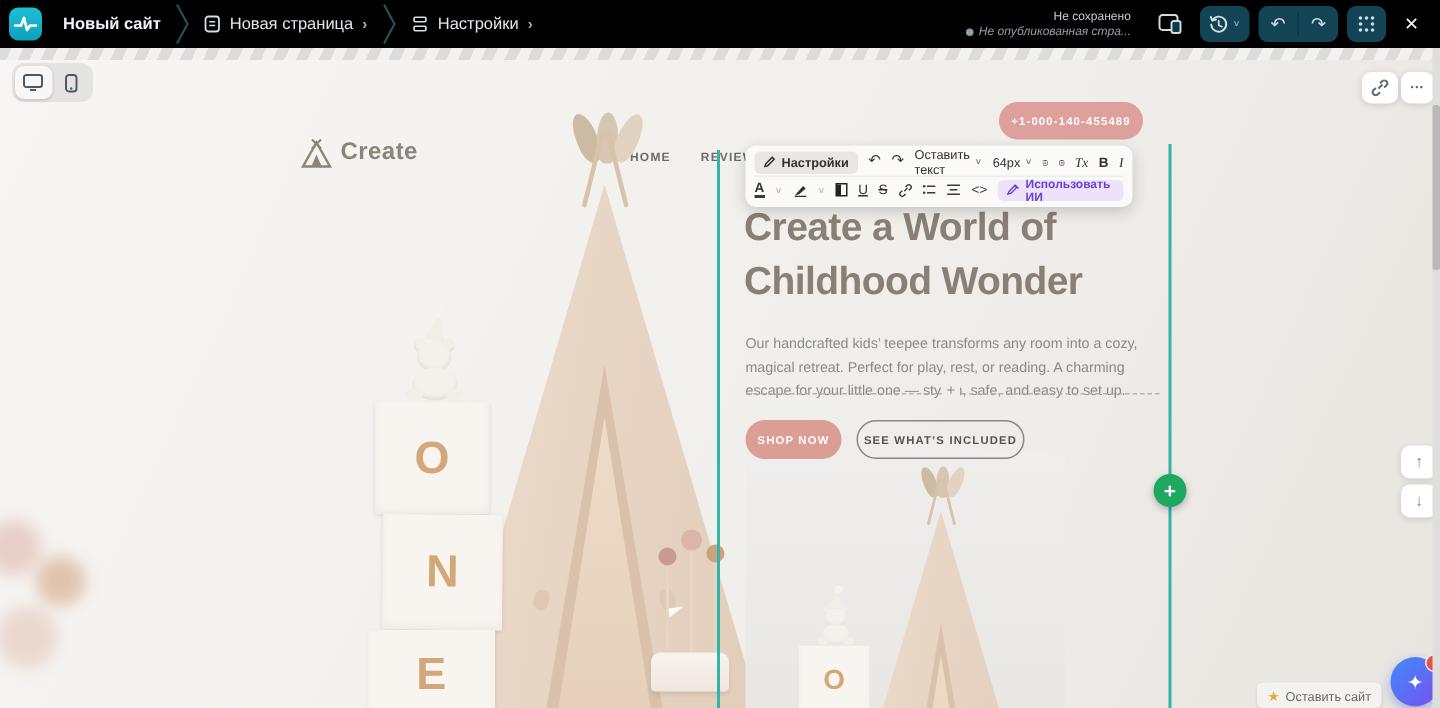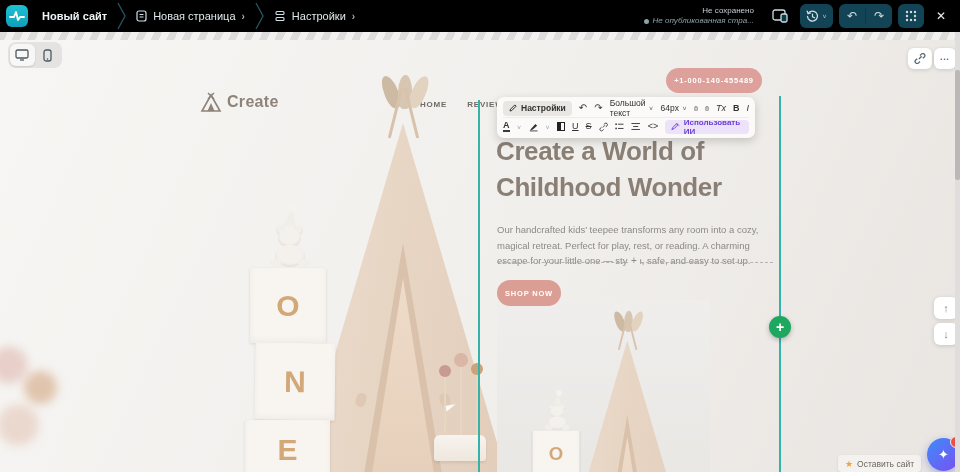--- a/index.html
+++ b/index.html
@@ -94,21 +94,21 @@
   .add-block-btn { position:absolute; left:769px; top:276px; width:22px; height:22px; border-radius:50%; background:#1ea75f; color:#fff; font-size:14px; font-weight:bold; display:flex; align-items:center; justify-content:center; box-shadow:0 2px 5px rgba(0,0,0,.25); z-index:20; }
 
   .ed-toolbar { position:absolute; left:497px; top:57px; width:258px; height:41px; background:#fbfaf9; border-radius:7px; box-shadow:0 3px 10px rgba(0,0,0,.18); z-index:30; padding:2px 6px; }
   .ed-row { height:18px; display:flex; align-items:center; gap:7px; }
   .ed-row + .ed-row { border-top:1px solid #efedea; }
   .chip-settings { display:flex; align-items:center; gap:4px; background:#e9e7e3; border-radius:4px; height:15px; padding:0 6px; font-size:8.5px; color:#33312f; font-weight:bold; }
   .ed-glyph { font-size:10px; color:#3c3a38; line-height:1; }
   .ed-drop { display:flex; align-items:center; gap:3px; font-size:8.5px; color:#33312f; }
   .ed-drop .caret-glyph { color:#777; }
   .ed-txt { font-size:9px; color:#33312f; line-height:1; }
-  .ed-txt.b { font-weight:bold; } .ed-txt.i { font-style:italic; font-family:Liberation Sans, sans-serif; }
+  .ed-txt.b { font-weight:bold; } .ed-txt.i { font-style:italic; font-family:Liberation Serif, serif; }
   .ed-txt.u { text-decoration:underline; } .ed-txt.s { text-decoration:line-through; }
   .color-a { font-size:9px; font-weight:bold; color:#33312f; border-bottom:2px solid #3a3a3a; line-height:1; padding-bottom:0; }
   .half-box { width:9px; height:9px; border:1.5px solid #222; background:linear-gradient(90deg,#222 50%, transparent 50%); }
   .chip-ai { display:flex; align-items:center; gap:4px; background:#ece3fa; border-radius:4px; height:14px; padding:0 6px; font-size:8px; color:#6b3fd4; font-weight:bold; }
 
   
   .hero-heading { position:absolute; left:496px; top:93px; width:292px; font-size:26px; line-height:36px; font-weight:bold; color:#8a7f75; letter-spacing:-.4px; z-index:14; }
   .hero-para { position:absolute; left:497px; top:182px; width:278px; font-size:9.5px; line-height:15.5px; color:#8e8983; z-index:14; }
   .dash-divider { position:absolute; left:497px; top:222px; width:276px; border-top:1.5px dashed #b7b2ac; z-index:14; }
   .dash-plus { position:absolute; left:628px; top:215px; font-size:10px; color:#8e8983; background:#f0eeeb; padding:0 3px; z-index:15; }
@@ -283,20 +283,21 @@
         <div class="flag"></div>
         <div class="cake"></div>
       </div>
 
       <div class="hero-heading">Create a World of Childhood Wonder</div>
       <div class="hero-para">Our handcrafted kids’ teepee transforms any room into a cozy, magical retreat. Perfect for play, rest, or reading. A charming escape for your little one — stylish, safe, and easy to set up.</div>
       <div class="dash-divider"></div>
       <div class="dash-plus">+</div>
       <div class="cta-row">
         <div class="btn-shop">SHOP NOW</div>
+        <div class="btn-see">SEE WHAT’S INCLUDED</div>
       </div>
 
       <div class="photo-box">
         <div class="scene">
           <div class="feather f1"></div>
             <div class="feather f2"></div>
             <div class="feather f3"></div>
           <div class="pole l"></div>
             <div class="pole r"></div>
           <div class="tent"></div>
@@ -328,21 +329,21 @@
         <div class="ed-row">
           <div class="chip-settings">
             <svg width="8" height="8" viewBox="0 0 8 8">
                 <path d="M1 7 L1.5 5.2 L5.8 0.9 L7.1 2.2 L2.8 6.5 Z" fill="none" stroke="#33312f" stroke-width="1"></path>
               </svg>
             <span>Настройки</span>
           </div>
           <span class="ed-glyph">↶</span>
           <span class="ed-glyph">↷</span>
           <div class="ed-drop">
-            <span>Большой текст</span>
+            <span>Оставить текст</span>
             <span class="caret-glyph">∨</span>
           </div>
           <div class="ed-drop">
             <span>64px</span>
             <span class="caret-glyph">∨</span>
           </div>
           <svg width="10" height="11" viewBox="0 0 10 11">
               <rect x="1" y="1.5" width="8" height="9" rx="1.5" fill="none" stroke="#3c3a38" stroke-width="1.1"></rect>
               <rect x="3.2" y="0.4" width="3.6" height="2" rx="0.8" fill="#3c3a38"></rect>
               <polyline points="5,4 5,8 " stroke="#3c3a38" stroke-width="1.1" fill="none"></polyline>

